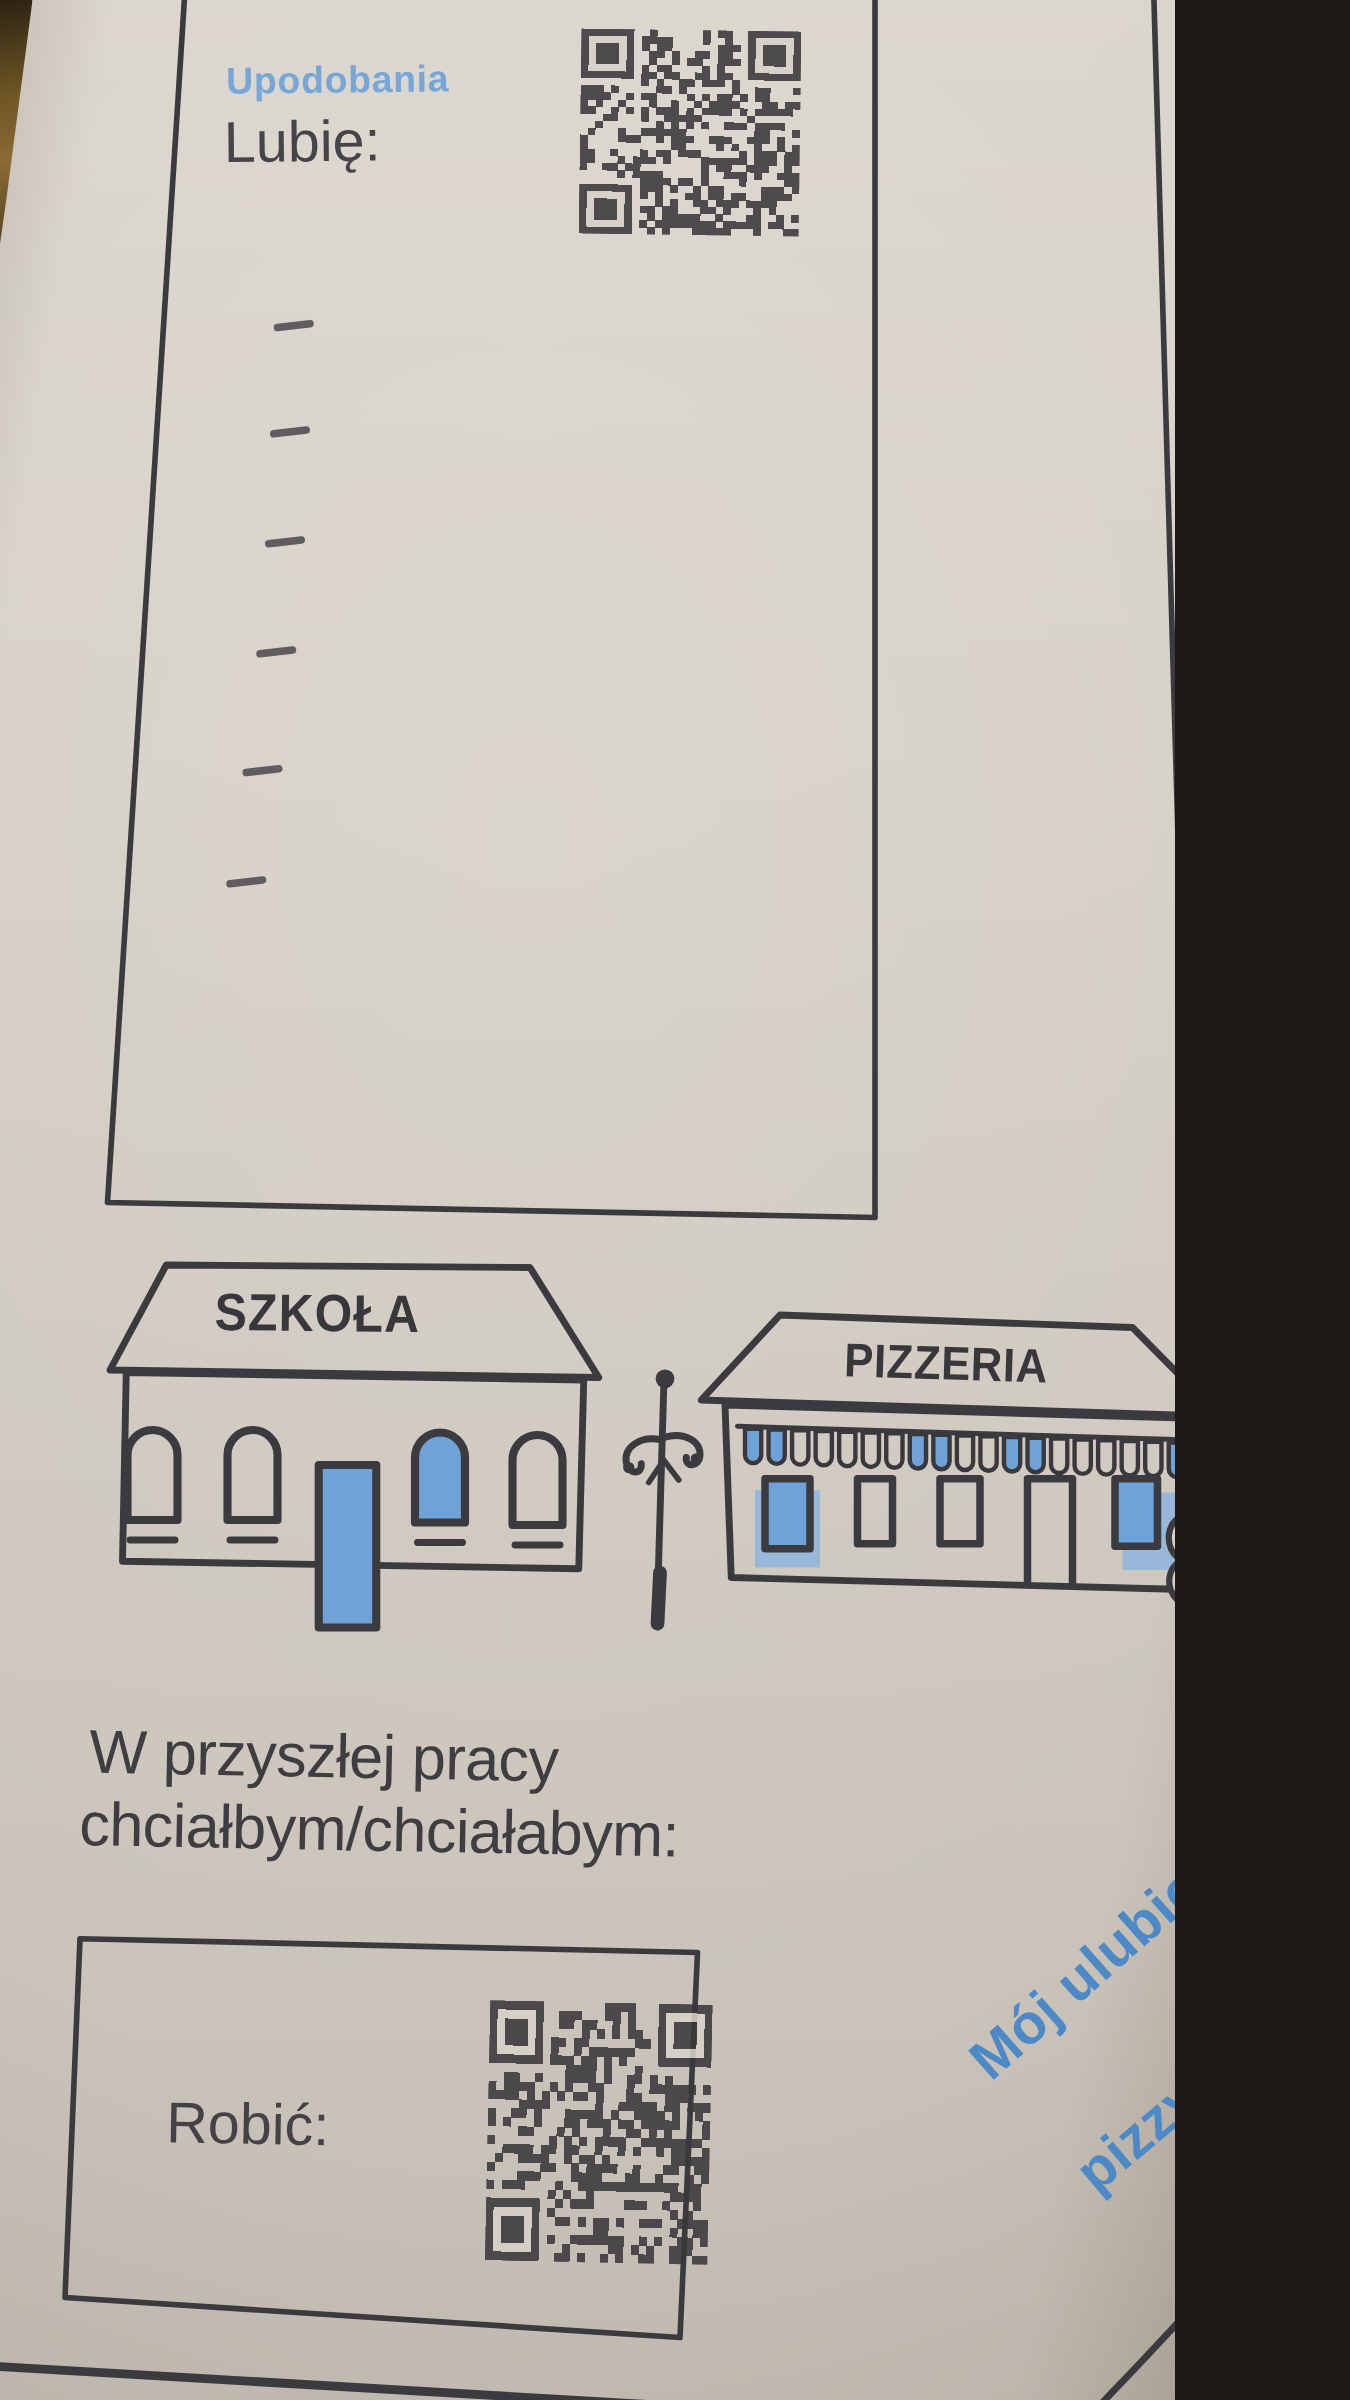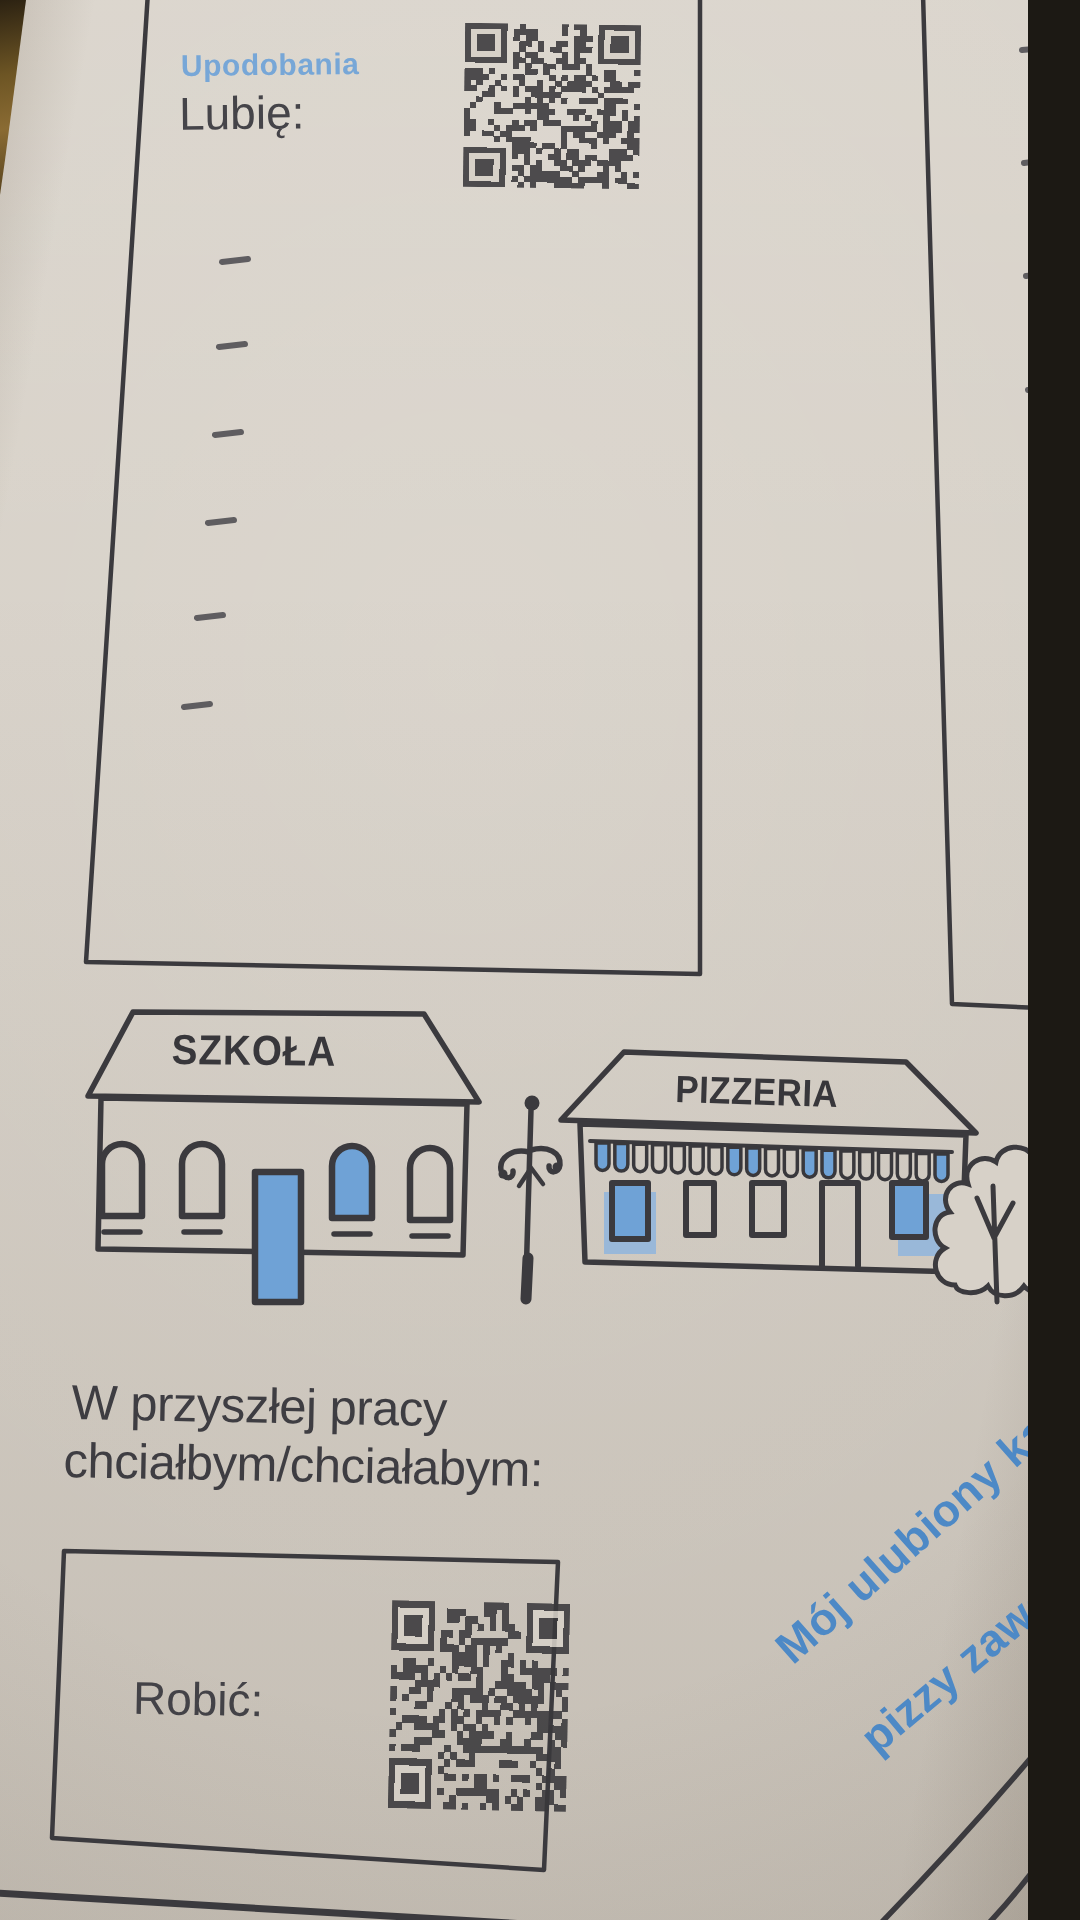--- a/index.html
+++ b/index.html
@@ -1,17 +1,17 @@
 <!DOCTYPE html>
 <html><head>
 <meta charset="utf-8">
 <style>
   html,body{margin:0;padding:0;background:#1c1914;}
   .stage{
-    position:relative;width:1028px;height:1920px;overflow:hidden;
+    position:relative;width:940px;height:1920px;overflow:hidden;
     background:#d7d1c8;
     font-family:"Liberation Sans","DejaVu Sans",sans-serif;
     text-align:right;
   }
   
   .paper-shade{position:absolute;inset:0;pointer-events:none;
     background:
       linear-gradient(100deg, rgba(120,105,88,.22) 0%, rgba(120,105,88,0) 7%),
       linear-gradient(280deg, rgba(95,82,66,.18) 0%, rgba(95,82,66,0) 10%),
       linear-gradient(180deg, rgba(255,255,250,.10) 0%, rgba(0,0,0,0) 30%, rgba(70,58,44,.12) 100%),

